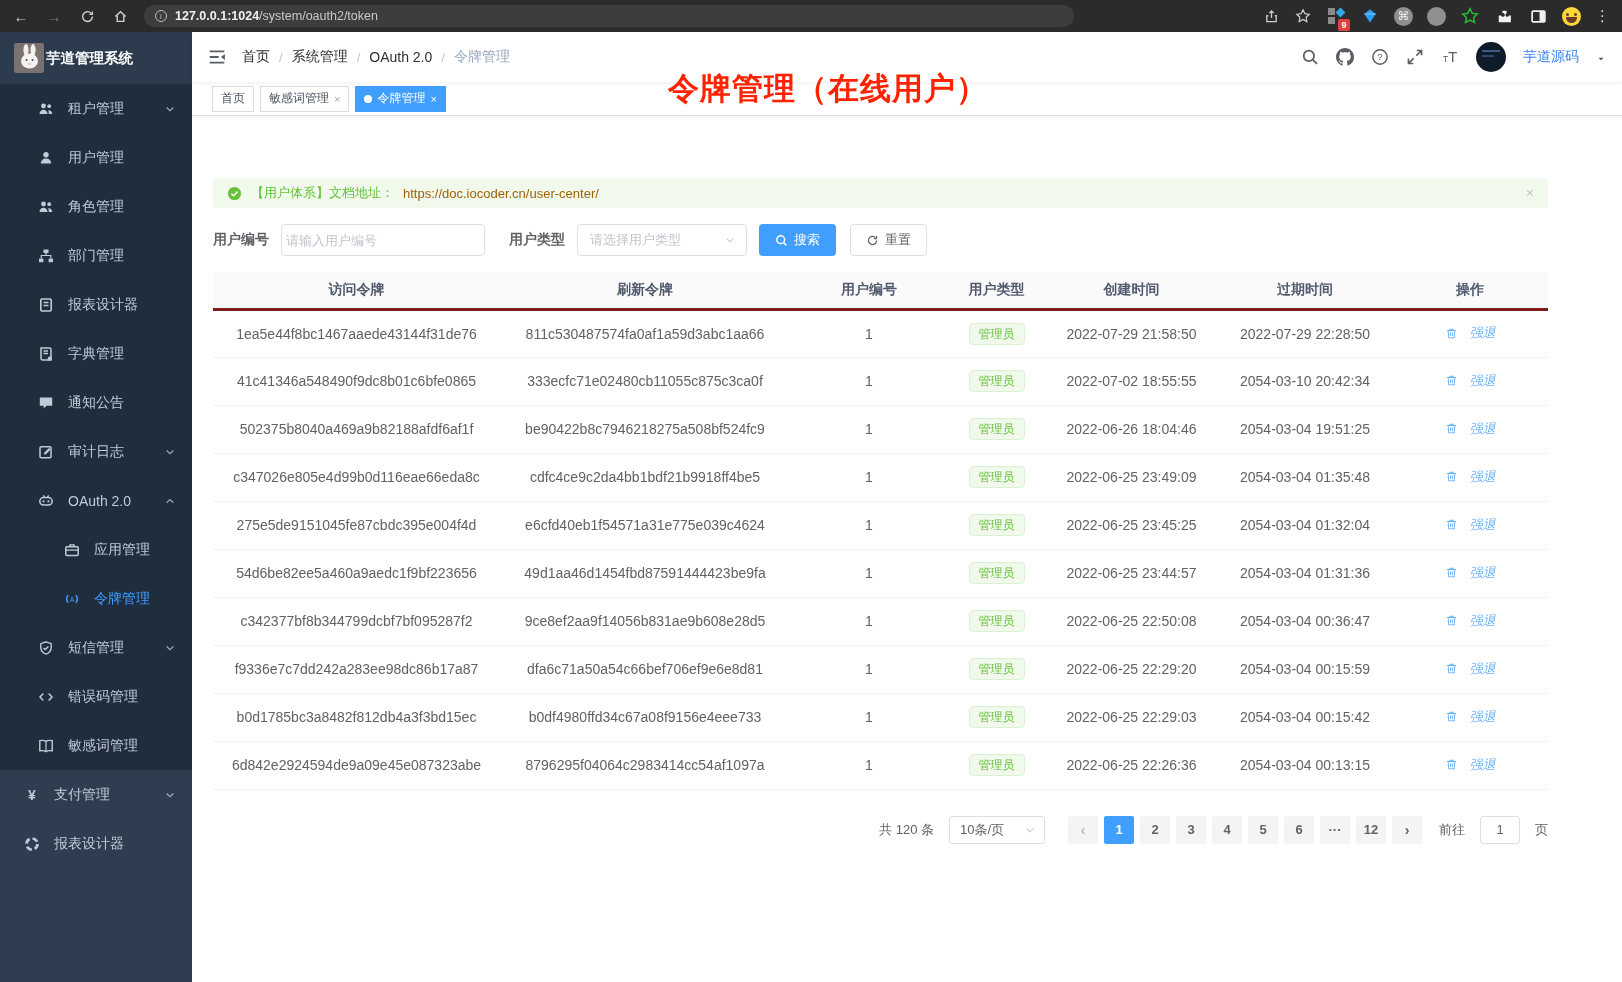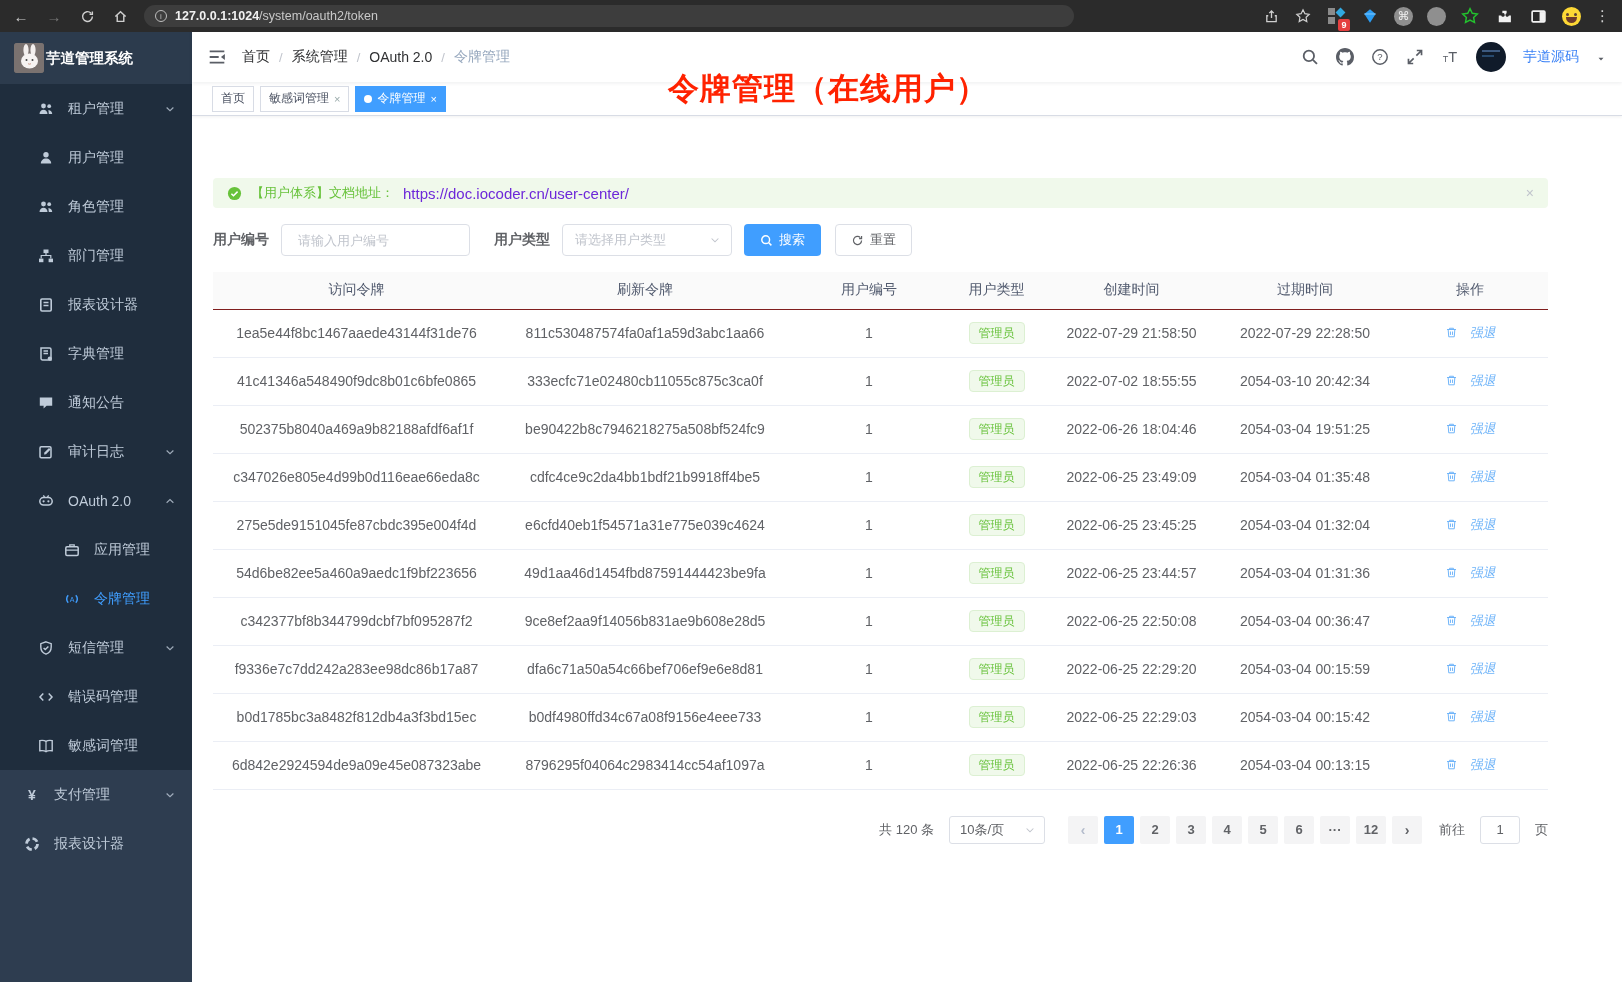--- a/index.html
+++ b/index.html
@@ -90,43 +90,43 @@
   .tag-tab.active { background:#409eff; border-color:#409eff; color:#fff; }
   .tag-tab.active .tab-close { color:#fff; }
 
   .content { padding:22px 0 0 21px; width:1356px; }
   .inner { width:1335px;margin-top:40px; }
 
   .alert { height:30px; background:#f0f9eb; border-radius:4px; display:flex;
     align-items:center; padding:0 14px; gap:9px; }
   .alert-ic { width:15px; height:15px; }
   .alert-text { color:#67c23a; font-size:13px; }
-  .alert-link { color:#6d28d9; font-size:15px; cursor:pointer; }
+  .alert-link { color:#a16207; font-size:13px; cursor:pointer; }
   .alert-close { margin-left:auto; color:#c0c4cc; font-size:14px; cursor:pointer; }
 
   .search-row { margin-top:16px; display:flex; align-items:center; font-size:14px; }
   .form-label { font-weight:700; color:#606266; margin-right:12px; }
-  .el-input { width:189px; height:32px; border:1px solid #dcdfe6; border-radius:4px;
-    font-size:13px; padding:0 16px; color:#606266; outline:none; background:#fff; }
+  .el-input { width:204px; height:32px; border:1px solid #dcdfe6; border-radius:4px;
+    font-size:13px; padding:0 4px; color:#606266; outline:none; background:#fff; }
   .el-input::placeholder { color:#c0c4cc; }
   .el-select { width:170px; height:32px; border:1px solid #dcdfe6; border-radius:4px;
     display:flex; align-items:center; justify-content:space-between; padding:0 10px 0 12px;
     margin-right:12px; cursor:pointer; background:#fff; }
   .el-select .ph { color:#c0c4cc; font-size:13px; }
   .sel-arrow { width:12px; height:12px; color:#c0c4cc; }
   .gap { width:24px; }
   .btn { height:32px; border-radius:4px; font-size:13px; display:inline-flex;
     align-items:center; gap:6px; padding:0 15px; cursor:pointer; border:1px solid transparent; }
   .btn-primary { background:#409eff; color:#fff; }
   .btn-plain { background:#fff; border-color:#dcdfe6; color:#606266; margin-left:14px; }
   .btn-ic { width:13px; height:13px; }
 
   table.grid { width:1335px; border-collapse:collapse; margin-top:16px; table-layout:fixed; }
-  .grid th { height:37px; background:#fafafa; color:#515a6e; font-size:14px; font-weight:400;
-    text-align:center; border-bottom:1px solid #7f1d1d; }
+  .grid th { height:37px; background:#fafafa; color:#515a6e; font-size:14px; font-weight:700;
+    text-align:center; border-bottom:3px solid #7f1d1d; }
   .grid td { height:48px; text-align:center; font-size:14px; color:#606266;
     border-bottom:1px solid #ebeef5; white-space:nowrap; overflow:hidden; }
   .tag-success { display:inline-block; padding:2px 9px; font-size:12px; color:#67c23a;
     background:#f0f9eb; border:1px solid #dcf0d2; border-radius:4px; line-height:16px; }
   .action-link { color:#6db3f9; font-size:13px; display:inline-flex; align-items:center;
     gap:12px; cursor:pointer;font-style:italic; }
   .trash-ic { width:13px; height:13px; }
 
   .pagination { margin-top:26px; width:1335px; display:flex; align-items:center;
     justify-content:flex-end; gap:9px; font-size:13px; color:#606266; }

